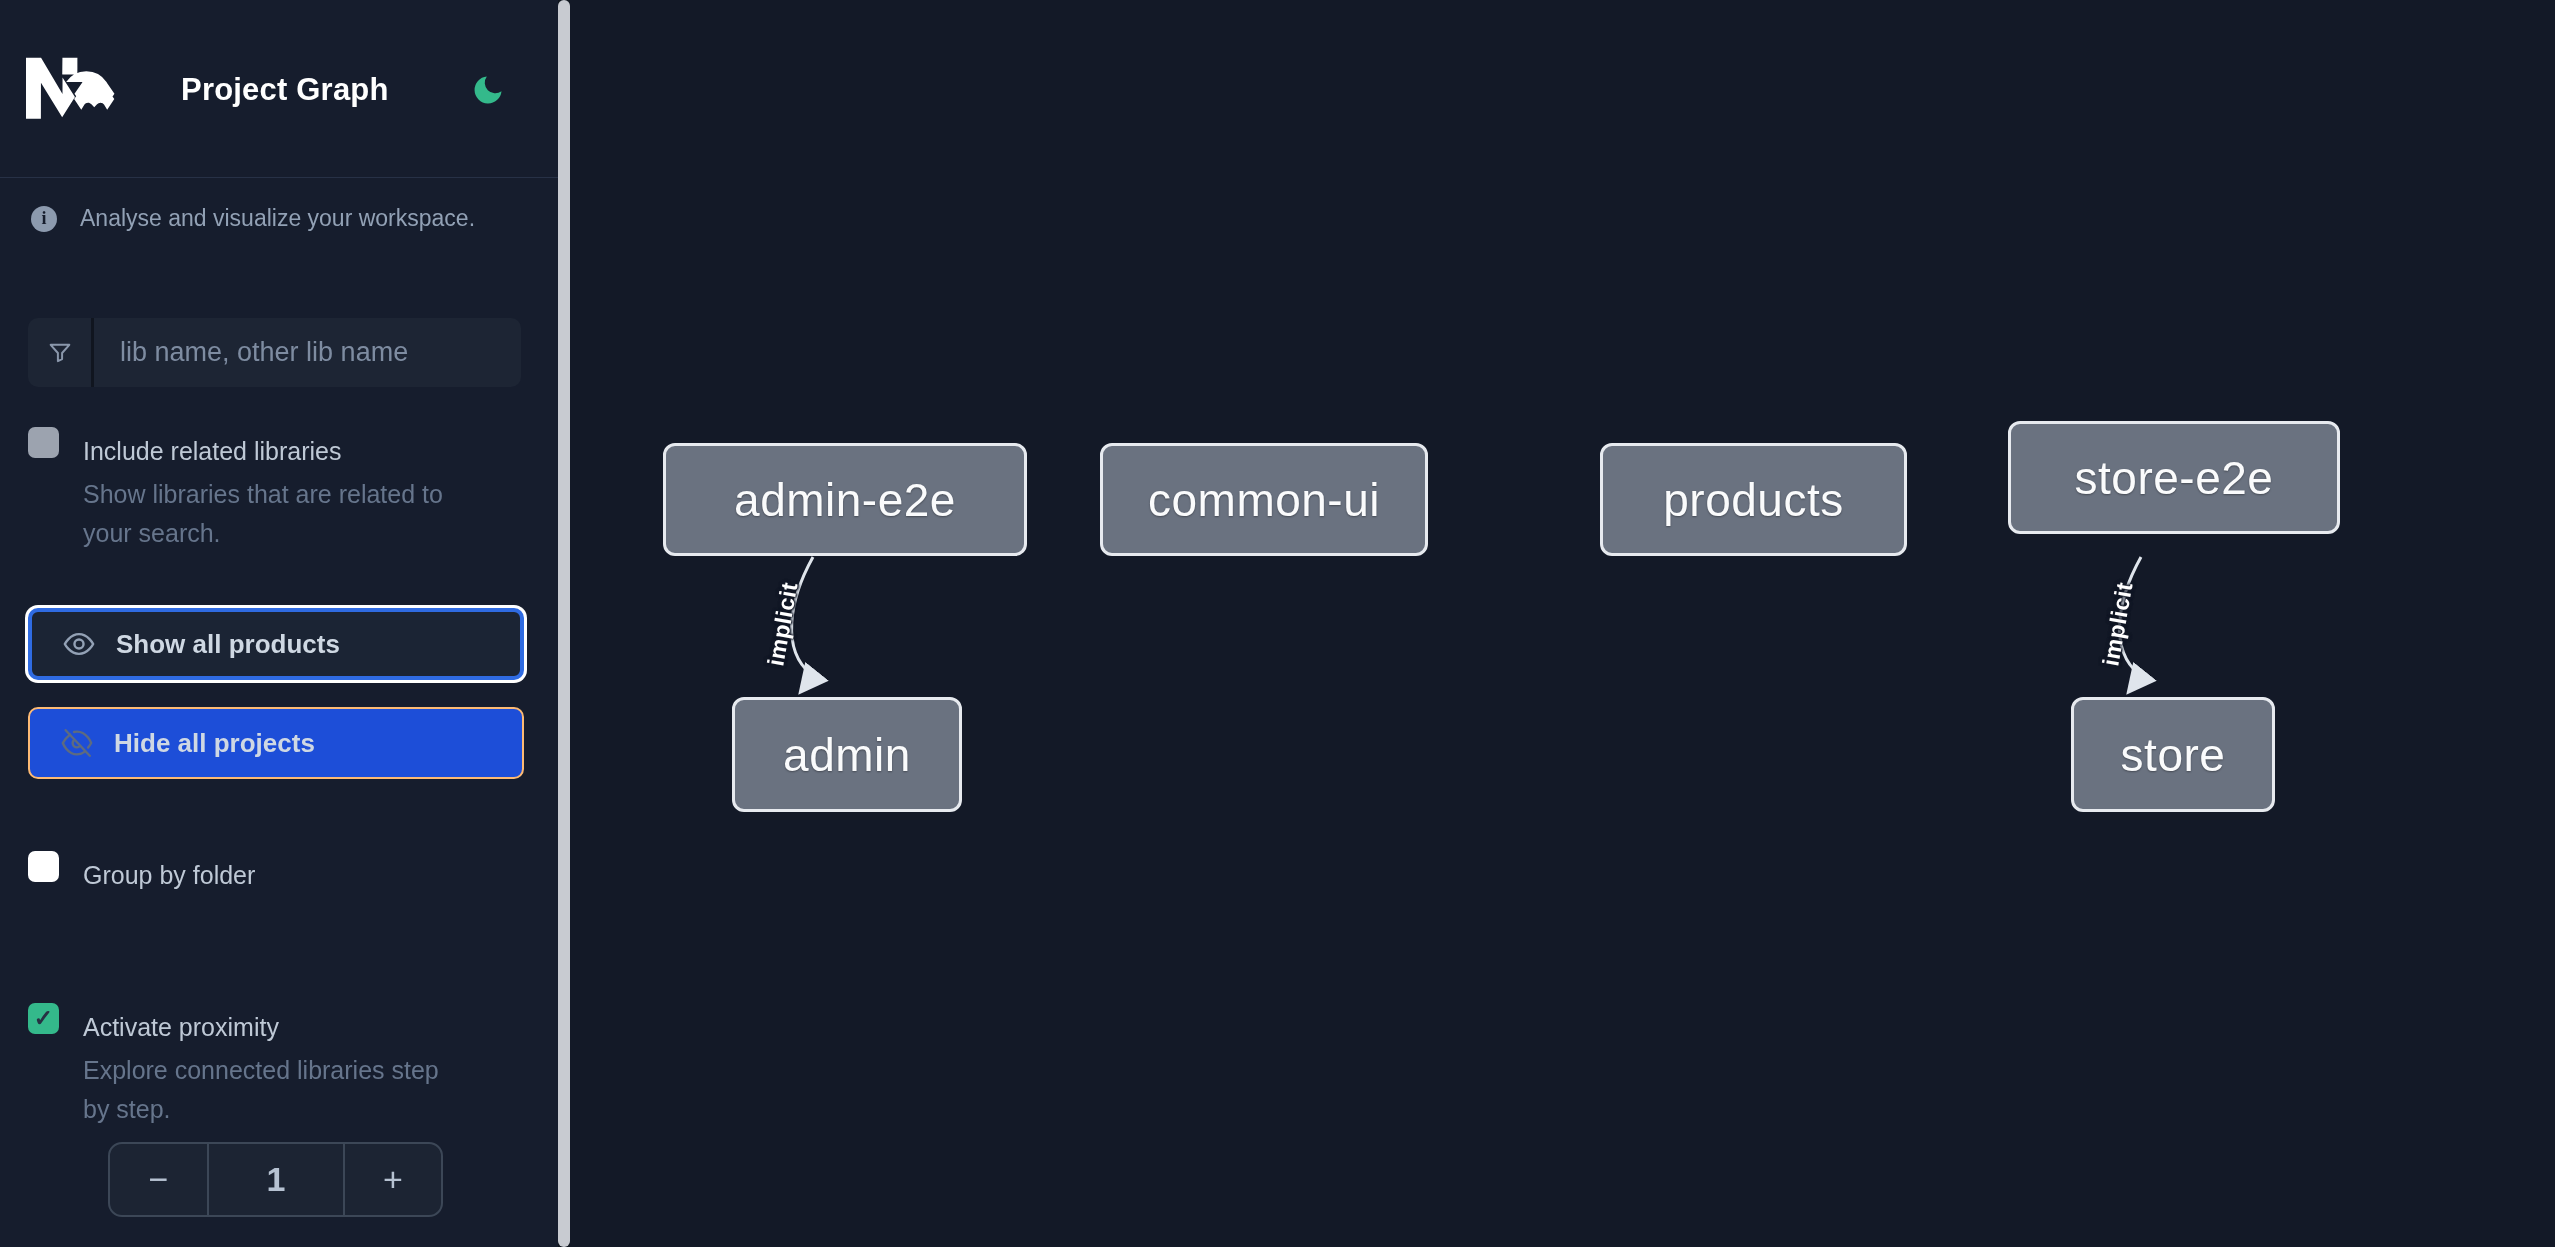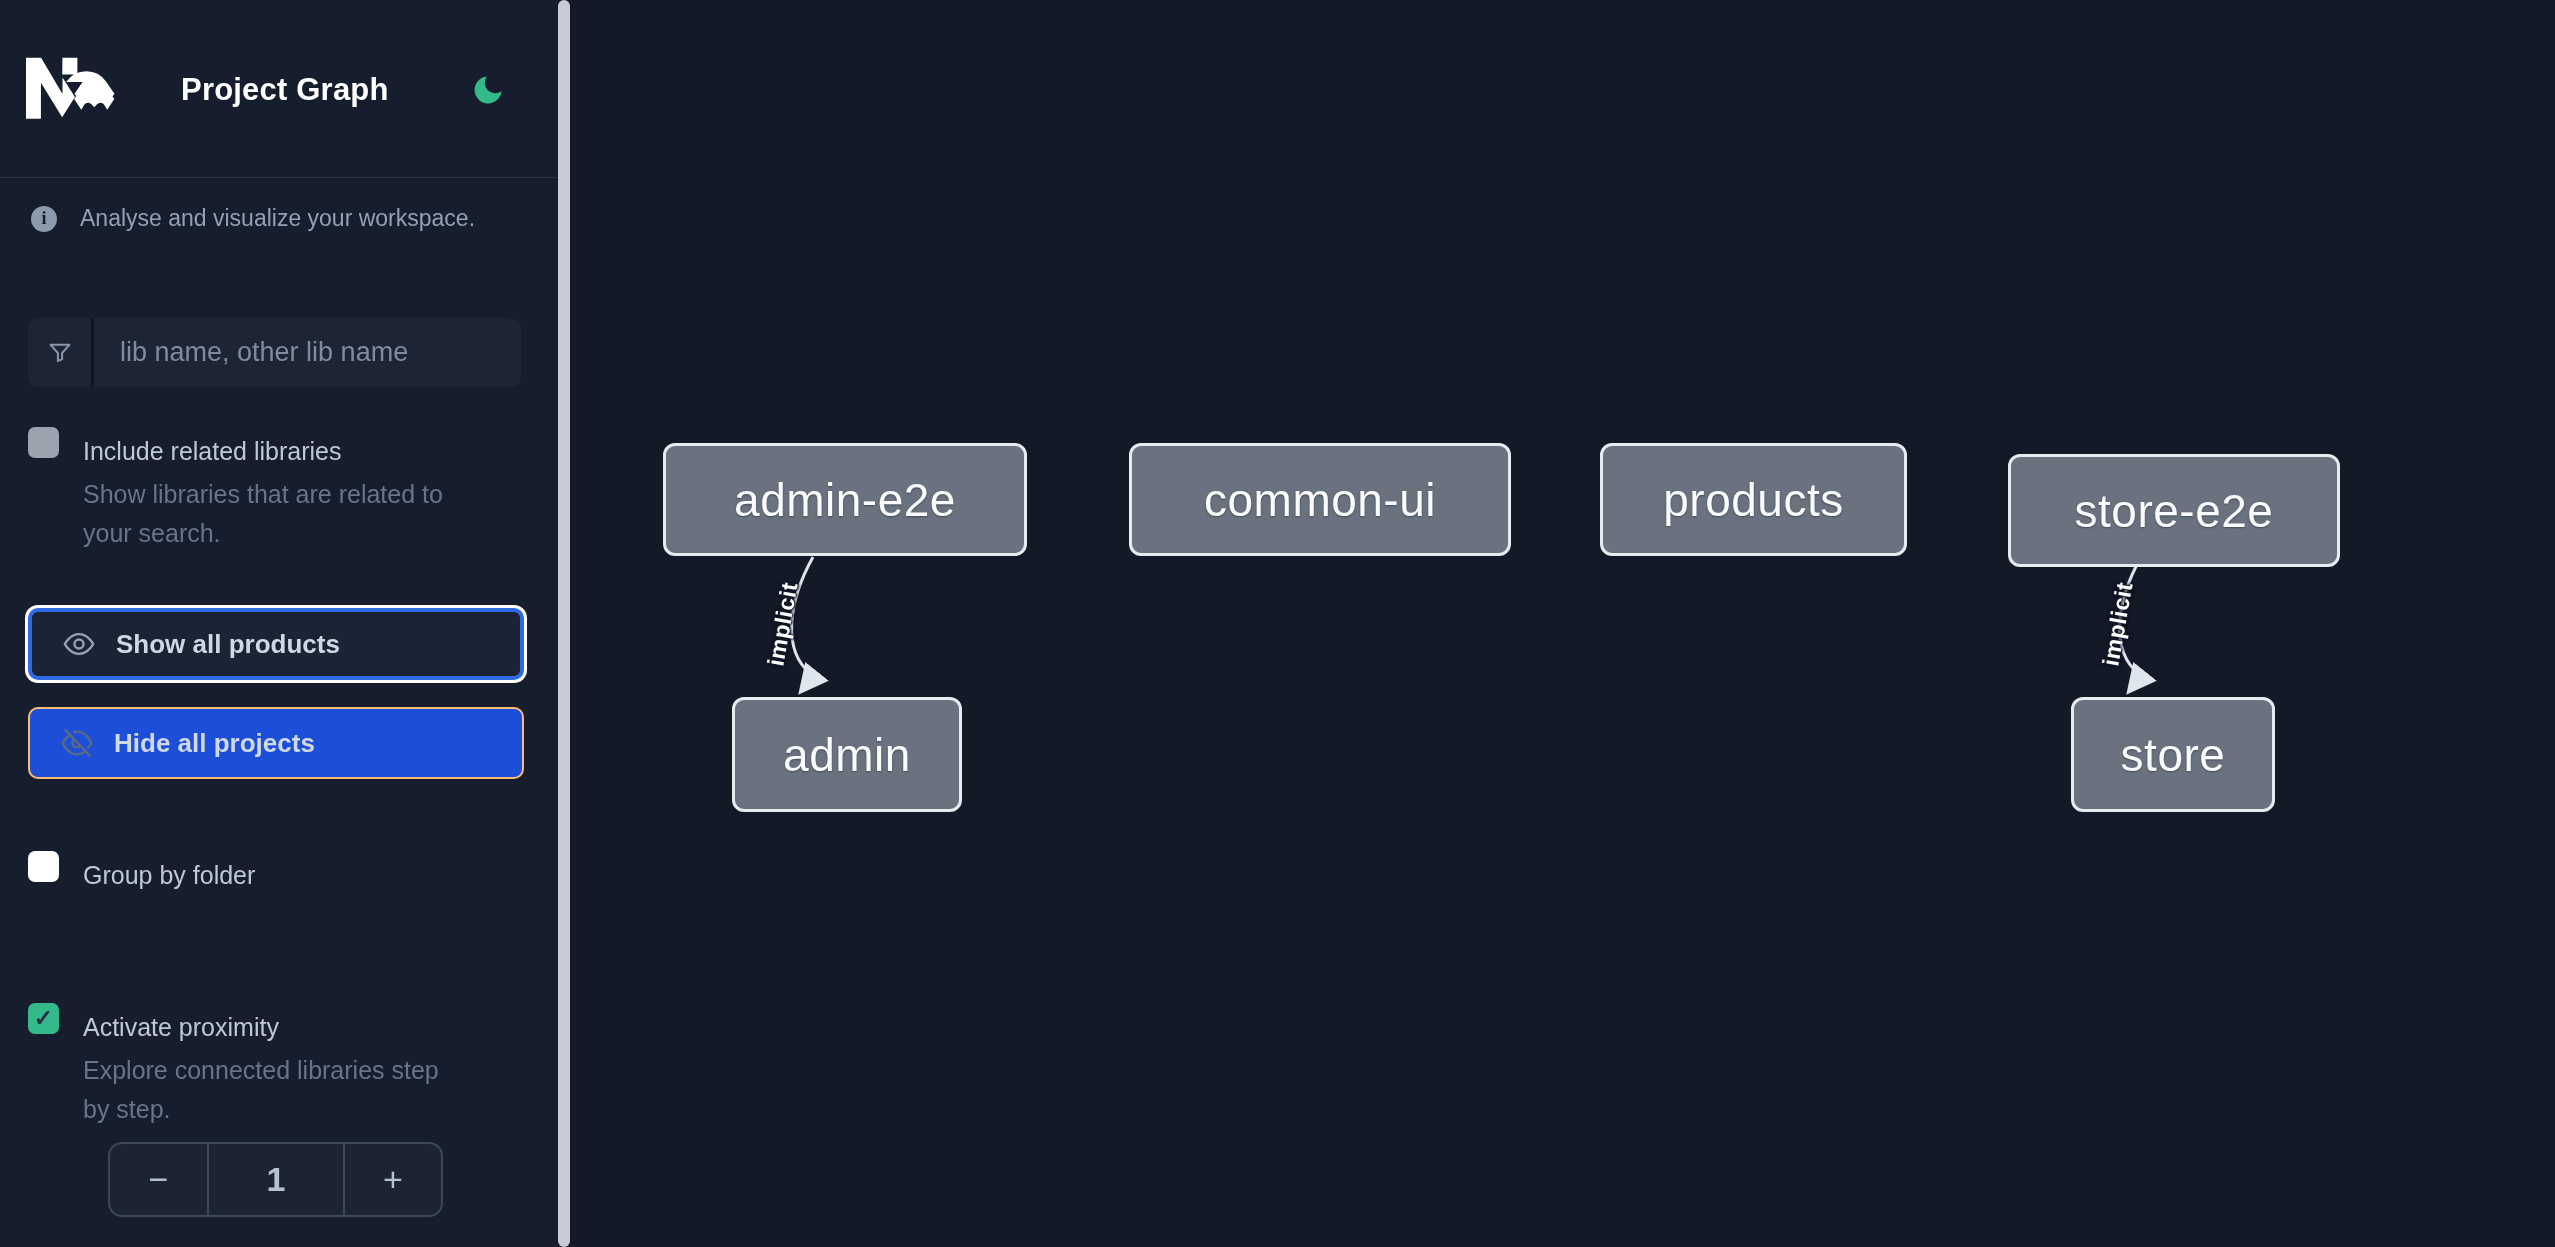--- a/index.html
+++ b/index.html
@@ -70,23 +70,23 @@
 
   
   .canvas { position:absolute; left:570px; top:0; width:1985px; height:1247px;
             background:#131927; }
   .edges-svg { position:absolute; left:0; top:0; }
   .node { position:absolute; background:#6a7280; border:3px solid #e7eaef; border-radius:12px;
           display:flex; align-items:center; justify-content:center; color:#fafbfc;
           font-size:46px; letter-spacing:.5px; cursor:pointer;
           text-shadow:0 1px 2px rgba(0,0,0,.35); }
   .node-admin-e2e { left:93px;   top:443px; width:364px; height:113px; }
-  .node-common-ui { left:559px;  top:443px; width:382px; height:113px; }
+  .node-common-ui { left:530px;  top:443px; width:328px; height:113px; }
   .node-products  { left:1030px; top:443px; width:307px; height:113px; }
-  .node-store-e2e { left:1438px; top:454px; width:332px; height:113px; }
+  .node-store-e2e { left:1438px; top:421px; width:332px; height:113px; }
   .node-admin     { left:162px;  top:697px; width:230px; height:115px; }
   .node-store     { left:1501px; top:697px; width:204px; height:115px; }
 
   .edge-label { position:absolute; color:#ffffff; font-size:23px; font-weight:700;
                 transform:translate(-50%,-50%) rotate(-80deg); letter-spacing:.5px;
                 text-shadow:0 0 4px #131927, 0 0 4px #131927, 0 0 3px #131927, 0 1px 2px #131927; }
   .elabel-1 { left:213px;  top:624px; }
   .elabel-2 { left:1548px; top:624px; }
 </style>
 </head>

